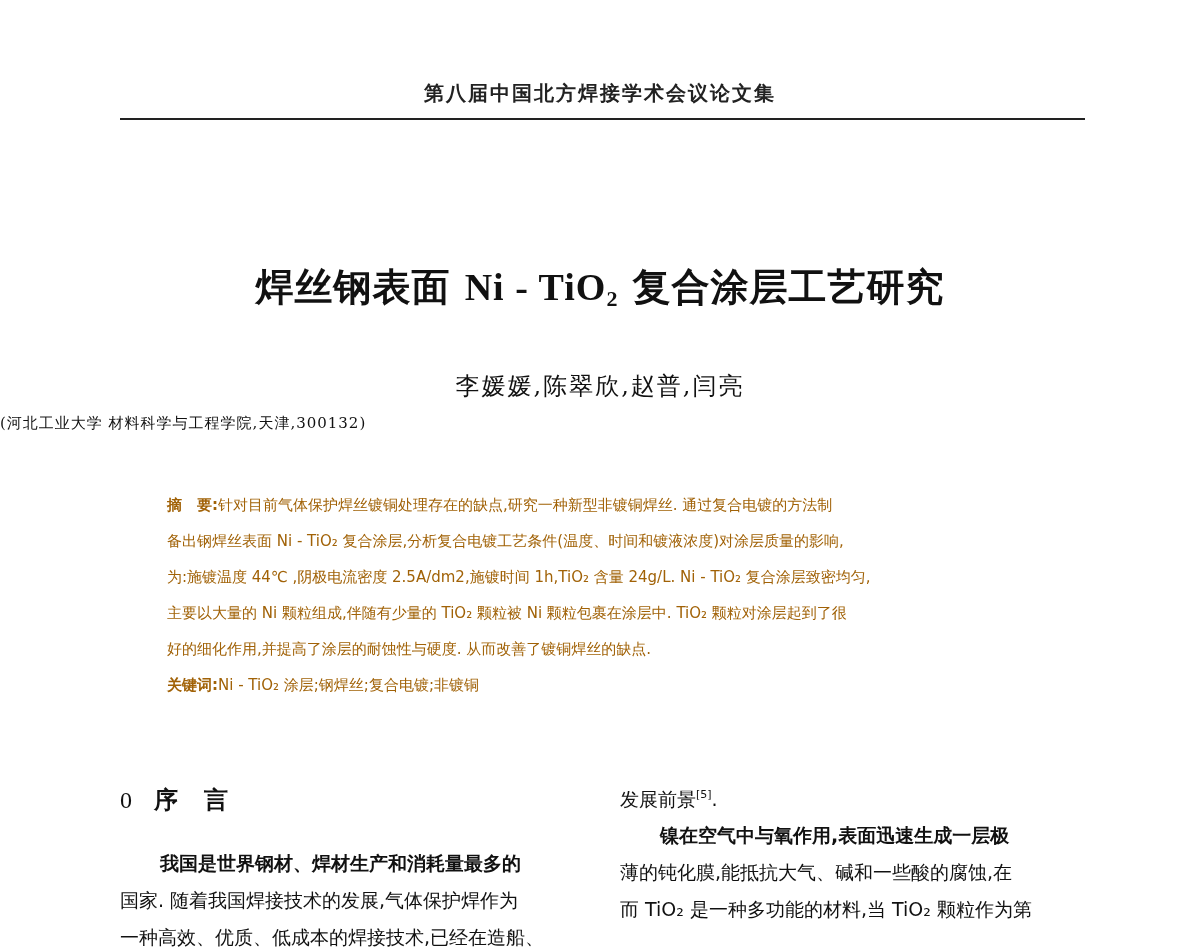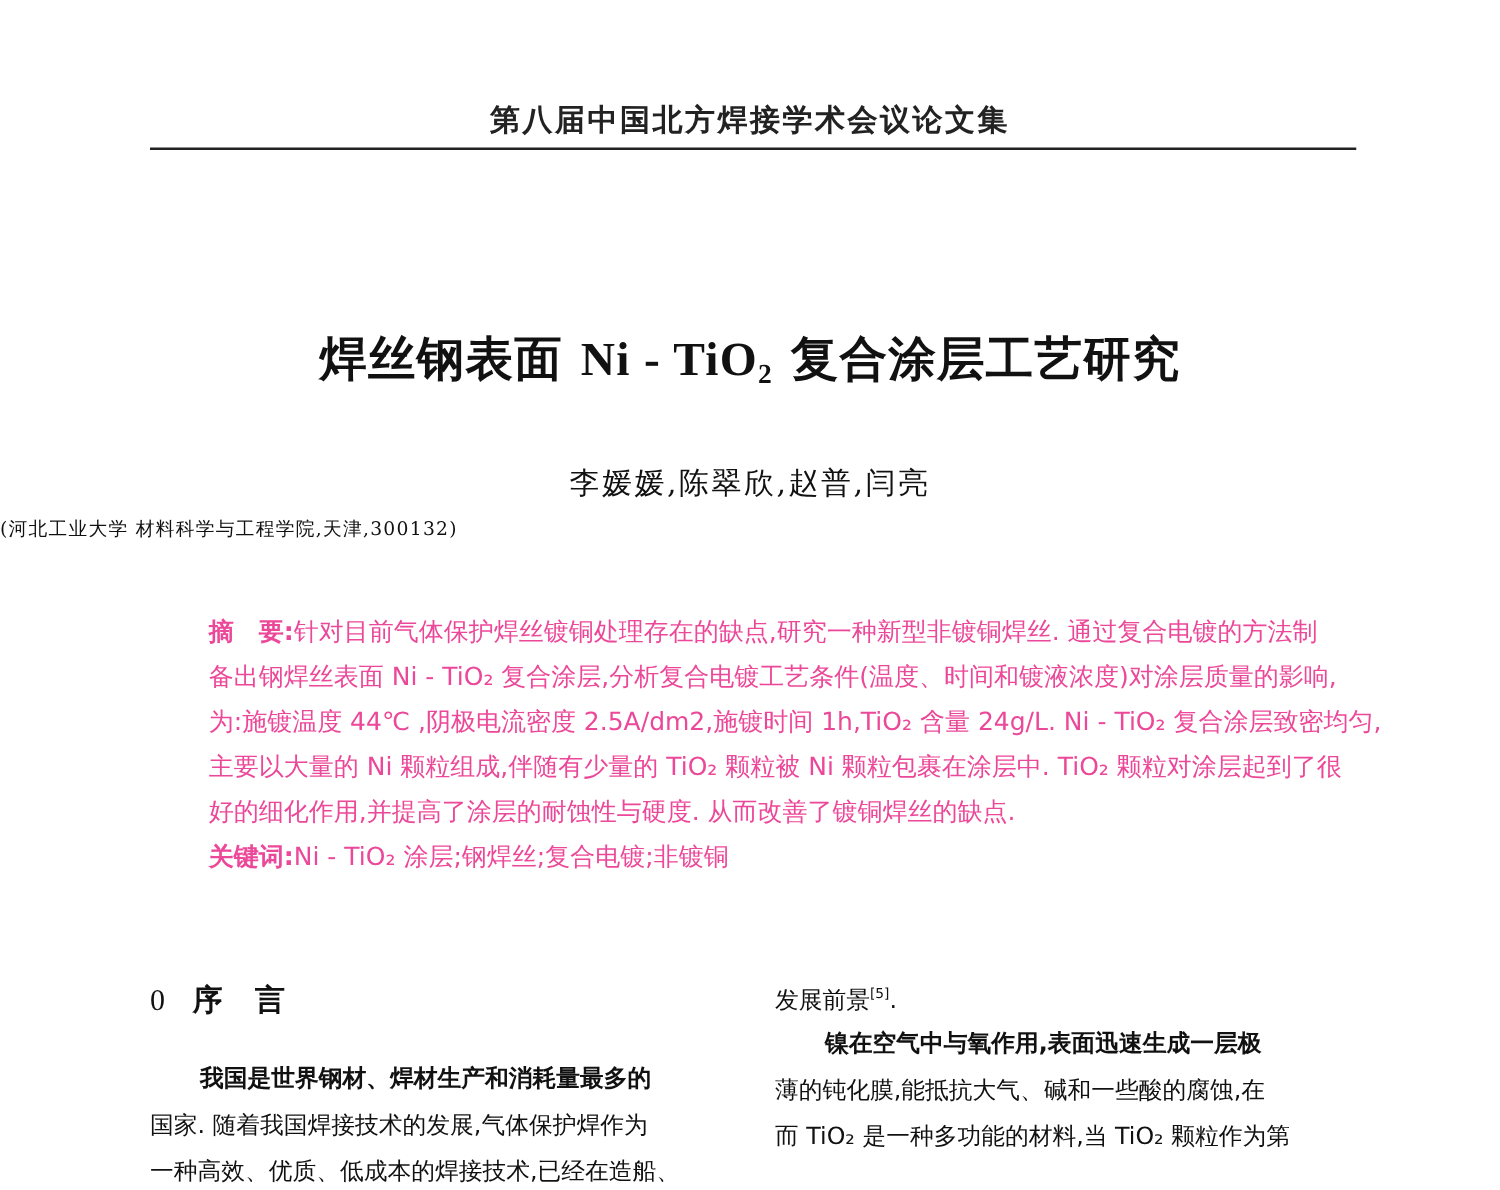--- a/index.html
+++ b/index.html
@@ -13,21 +13,21 @@
     position: relative;
     overflow: hidden;
     color: #111111;
     font-family: "DejaVu Serif", "Liberation Serif", serif;
   }
   .abs { position: absolute; }
 
   .running-header {
     left: 0; width: 1200px; top: 80px;
     text-align: center;
-    font-size: 24px;
+    font-size: 20px;
     letter-spacing: 2px;
     font-weight: bold;
     color: #222;
   }
   .header-rule {
     left: 120px; width: 965px; top: 118px;
     height: 2px; background: #222;
   }
 
   .title {
@@ -50,23 +50,23 @@
   }
   .affiliation {
     left: 0; width: 1200px; top: 414px;
     font-size: 15px;
     letter-spacing: 1px;
     color: #111;
   }
 
   .abstract {
     left: 167px; width: 870px; top: 487px;
-    font-size: 20px;
+    font-size: 15px;
     line-height: 36px;
-    color: #ec4899;
+    color: #a16207;
     font-family: "DejaVu Sans", "Liberation Sans", sans-serif;
   }
   .abstract .line { display: block; white-space: nowrap; height: 36px; text-align: justify; }
   .abstract .label { font-weight: bold; }
 
   .col-left {
     left: 120px; width: 470px; top: 780px;
   }
   .col-right {
     left: 620px; width: 470px; top: 780px;

